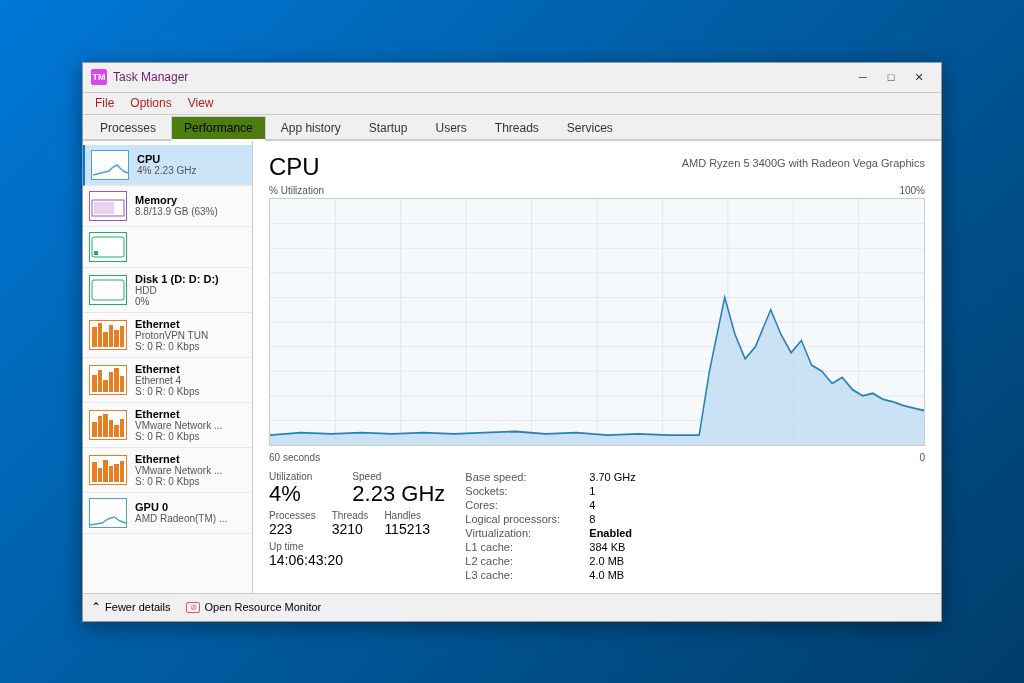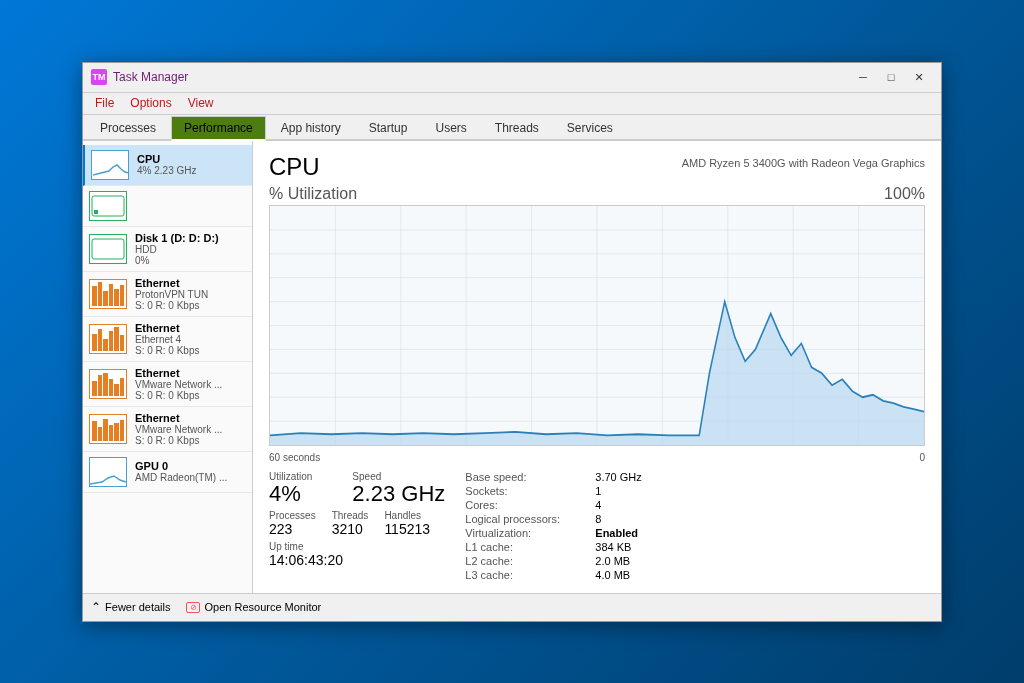--- a/index.html
+++ b/index.html
@@ -170,21 +170,21 @@
     }
     .panel-subtitle {
       font-size: 11px;
       color: #555;
       text-align: left;
       margin-top: 4px;
     }
     .chart-label-row {
       display: flex;
       justify-content: space-between;
-      font-size: 16px;
+      font-size: 10px;
       color: #555;
       margin-bottom: 2px;
     }
     .chart-container {
       flex: 1;
       border: 1px solid #ccc;
       background: #f5f9fc;
       position: relative;
       min-height: 180px;
       margin-bottom: 6px;
@@ -224,21 +224,21 @@
       font-size: 14px;
       font-weight: 300;
       color: #000;
     }
     .stats-right {
       display: flex;
       gap: 20px;
       font-size: 11px;
     }
     .detail-col { display: flex; flex-direction: column; gap: 2px; }
-    .detail-row { display: flex; gap: 20px; }
+    .detail-row { display: flex; gap: 14px; }
     .detail-key { color: #555; min-width: 110px; }
     .detail-val { color: #000; font-weight: normal; }
     .detail-val.bold { font-weight: bold; }
     .bottom-bar {
       height: 28px;
       background: #f0f0f0;
       border-top: 1px solid #ccc;
       display: flex;
       align-items: center;
       padding: 0 8px;
@@ -334,20 +334,32 @@
           <svg class="mini-cpu-line" viewBox="0 0 36 20" preserveAspectRatio="none">
             <polyline points="0,18 4,17 8,16 12,15 16,14 20,10 24,8 28,12 32,15 36,16" fill="none" stroke="#4a9fd4" stroke-width="1.5"></polyline>
           </svg>
         </div>
         <div class="sidebar-info">
           <div class="sidebar-item-name">CPU</div>
           <div class="sidebar-item-sub">4% 2.23 GHz</div>
         </div>
       </div>
 
+      <div class="sidebar-item">
+        <div class="sidebar-thumb memory">
+          <svg width="36" height="28" viewBox="0 0 36 28">
+            <rect x="2" y="8" width="32" height="16" fill="none" stroke="#9b59b6" stroke-width="1"></rect>
+            <rect x="4" y="10" width="20" height="12" fill="#d8b4e2" opacity="0.6"></rect>
+          </svg>
+        </div>
+        <div class="sidebar-info">
+          <div class="sidebar-item-name">Memory</div>
+          <div class="sidebar-item-sub">8.8/13.9 GB (63%)</div>
+        </div>
+      </div>
 
       <div class="sidebar-item">
         <div class="sidebar-thumb disk">
           <svg width="36" height="28" viewBox="0 0 36 28">
             <rect x="2" y="4" width="32" height="20" rx="2" fill="none" stroke="#27ae60" stroke-width="1"></rect>
             <rect x="4" y="18" width="4" height="4" fill="#27ae60"></rect>
           </svg>
         </div>
       </div>
 

